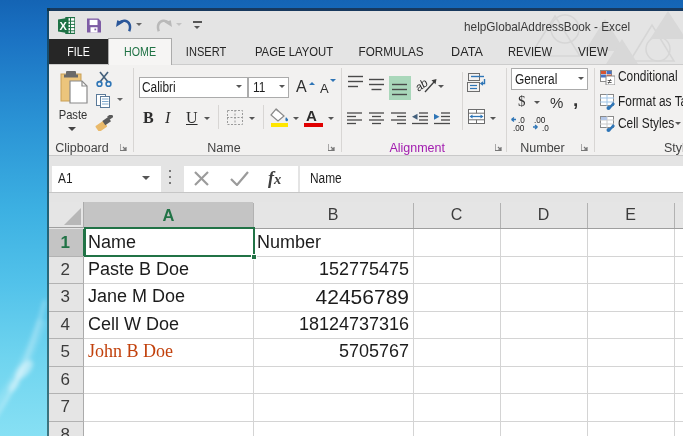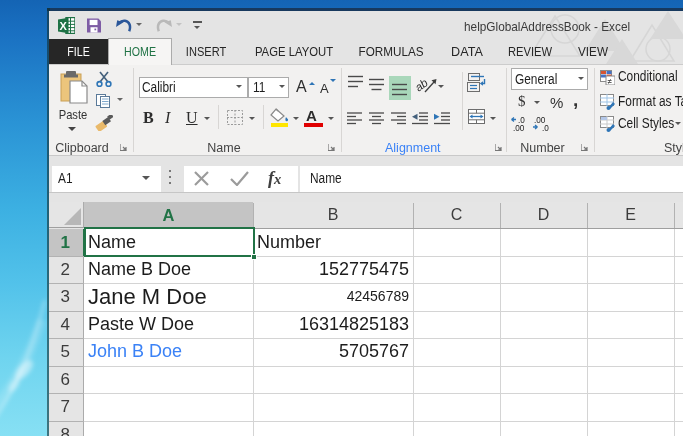--- a/index.html
+++ b/index.html
@@ -280,21 +280,21 @@
   <rect x="0.5" y="0.5" width="16" height="14" fill="#fff" stroke="#6d6d6d"></rect>
   <line x1="0" y1="4.2" x2="17" y2="4.2" stroke="#6d6d6d"></line>
   <line x1="0" y1="10.8" x2="17" y2="10.8" stroke="#6d6d6d"></line>
   <line x1="8.5" y1="0" x2="8.5" y2="4.2" stroke="#6d6d6d"></line>
   <line x1="8.5" y1="10.8" x2="8.5" y2="15" stroke="#6d6d6d"></line>
   <path d="M 1.5 7.5 L 4.5 5.6 V 9.4 Z" fill="#2e75b6"></path>
   <path d="M 15.5 7.5 L 12.5 5.6 V 9.4 Z" fill="#2e75b6"></path>
   <line x1="4" y1="7.5" x2="13" y2="7.5" stroke="#2e75b6" stroke-width="1.3"></line>
 </svg>
 <div class="abs" style="left:490px;top:117px;width:0;height:0;border:3.2px solid transparent;border-top-color:#555;"></div>
-<div class="lbl" style="left:385px;top:141px;width:60px;text-align:left;font-size:12.5px;color:#3b82f6;">Alignment</div>
+<div class="lbl" style="left:385px;top:141px;width:60px;text-align:right;font-size:12.5px;color:#a21caf;">Alignment</div>
 <svg class="abs" style="left:495px;top:143.5px;" width="8" height="8" viewBox="0 0 8 8">
   <path d="M 0 0 V 6.5 H 6.5" fill="none" stroke="#777" stroke-width="1.2"></path>
   <path d="M 3 3 L 6 6 M 6 3 V 6 H 3" fill="none" stroke="#777" stroke-width="1.2"></path>
 </svg>
 
 <div class="abs" style="left:511px;top:68px;width:77px;height:22px;background:#fff;border:1px solid #ababab;box-sizing:border-box;"></div>
 <div class="lbl rx" style="left:515px;top:68px;height:22px;line-height:22px;font-size:14px;color:#1e1e1e;">General</div>
 <div class="abs" style="left:578px;top:77px;width:0;height:0;border:3.2px solid transparent;border-top-color:#555;"></div>
 <div class="lbl" style="left:518px;top:93px;font-size:15px;font-family:'Liberation Serif',serif;color:#333;">$</div>
 <div class="abs" style="left:534px;top:101px;width:0;height:0;border:3.2px solid transparent;border-top-color:#555;"></div>
@@ -424,23 +424,23 @@
 <div class="abs" style="left:84px;top:255.5px;width:599px;height:1px;background:#d4d4d4;"></div>
 <div class="abs" style="left:84px;top:283.3px;width:599px;height:1px;background:#d4d4d4;"></div>
 <div class="abs" style="left:84px;top:310.6px;width:599px;height:1px;background:#d4d4d4;"></div>
 <div class="abs" style="left:84px;top:338.3px;width:599px;height:1px;background:#d4d4d4;"></div>
 <div class="abs" style="left:84px;top:366px;width:599px;height:1px;background:#d4d4d4;"></div>
 <div class="abs" style="left:84px;top:393.4px;width:599px;height:1px;background:#d4d4d4;"></div>
 <div class="abs" style="left:84px;top:420.6px;width:599px;height:1px;background:#d4d4d4;"></div>
 
 <div class="lbl" style="left:88px;top:228.5px;height:27px;line-height:27px;font-size:18px;color:#1c1c1c;">Name</div>
 <div class="lbl" style="left:257px;top:228.5px;height:27px;line-height:27px;font-size:18px;color:#1c1c1c;">Number</div>
-<div class="lbl" style="left:88px;top:255.5px;height:27.5px;line-height:27.5px;font-size:18px;color:#1c1c1c;">Name B Doe</div>
-<div class="lbl" style="left:88px;top:283.3px;height:27.5px;line-height:27.5px;font-size:22px;color:#1c1c1c;">Jane M Doe</div>
-<div class="lbl" style="left:88px;top:310.6px;height:27.5px;line-height:27.5px;font-size:18px;color:#1c1c1c;">Paste W Doe</div>
-<div class="lbl" style="left:88px;top:338.3px;height:27.5px;line-height:27.5px;font-size:18px;color:#3b82f6;">John B Doe</div>
+<div class="lbl" style="left:88px;top:255.5px;height:27.5px;line-height:27.5px;font-size:18px;color:#1c1c1c;">Paste B Doe</div>
+<div class="lbl" style="left:88px;top:283.3px;height:27.5px;line-height:27.5px;font-size:18px;color:#1c1c1c;">Jane M Doe</div>
+<div class="lbl" style="left:88px;top:310.6px;height:27.5px;line-height:27.5px;font-size:18px;color:#1c1c1c;">Cell W Doe</div>
+<div class="lbl" style="left:88px;top:338.3px;height:27.5px;line-height:27.5px;font-size:18px;color:#c2410c;font-family:Liberation Serif, serif;">John B Doe</div>
 <div class="lbl" style="left:253px;top:255.5px;width:156px;height:27.5px;line-height:27.5px;text-align:right;font-size:18px;color:#1c1c1c;">152775475</div>
-<div class="lbl" style="left:253px;top:283.3px;width:156px;height:27.5px;line-height:27.5px;text-align:right;font-size:14px;color:#1c1c1c;">42456789</div>
-<div class="lbl" style="left:253px;top:310.6px;width:156px;height:27.5px;line-height:27.5px;text-align:right;font-size:18px;color:#1c1c1c;">16314825183</div>
+<div class="lbl" style="left:253px;top:283.3px;width:156px;height:27.5px;line-height:27.5px;text-align:right;font-size:21px;color:#1c1c1c;">42456789</div>
+<div class="lbl" style="left:253px;top:310.6px;width:156px;height:27.5px;line-height:27.5px;text-align:right;font-size:18px;color:#1c1c1c;">18124737316</div>
 <div class="lbl" style="left:253px;top:338.3px;width:156px;height:27.5px;line-height:27.5px;text-align:right;font-size:18px;color:#1c1c1c;">5705767</div>
 
 <div class="abs" style="left:83.5px;top:226.5px;width:171px;height:30.5px;border:2px solid #217346;box-sizing:border-box;"></div>
 <div class="abs" style="left:251px;top:254px;width:6px;height:6px;background:#217346;border:1px solid #fff;box-sizing:border-box;"></div>
 
 </body></html>

